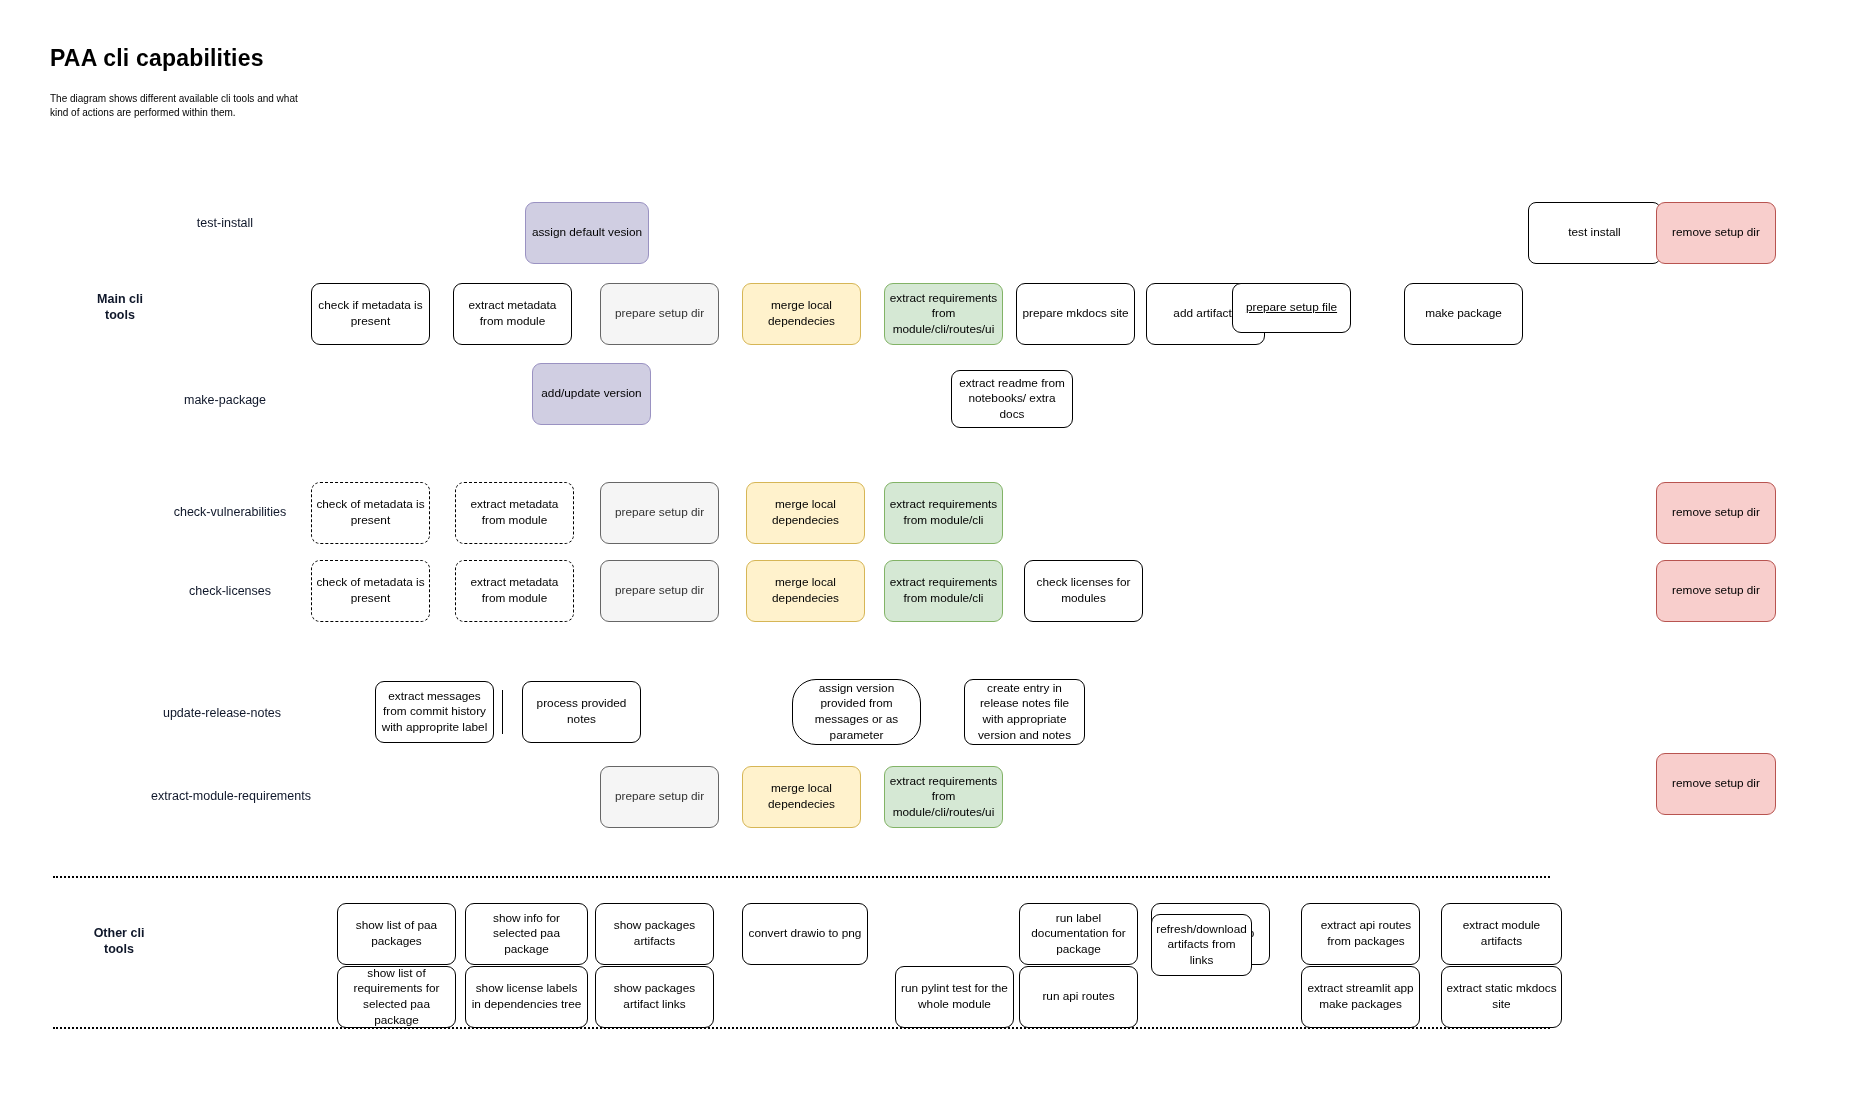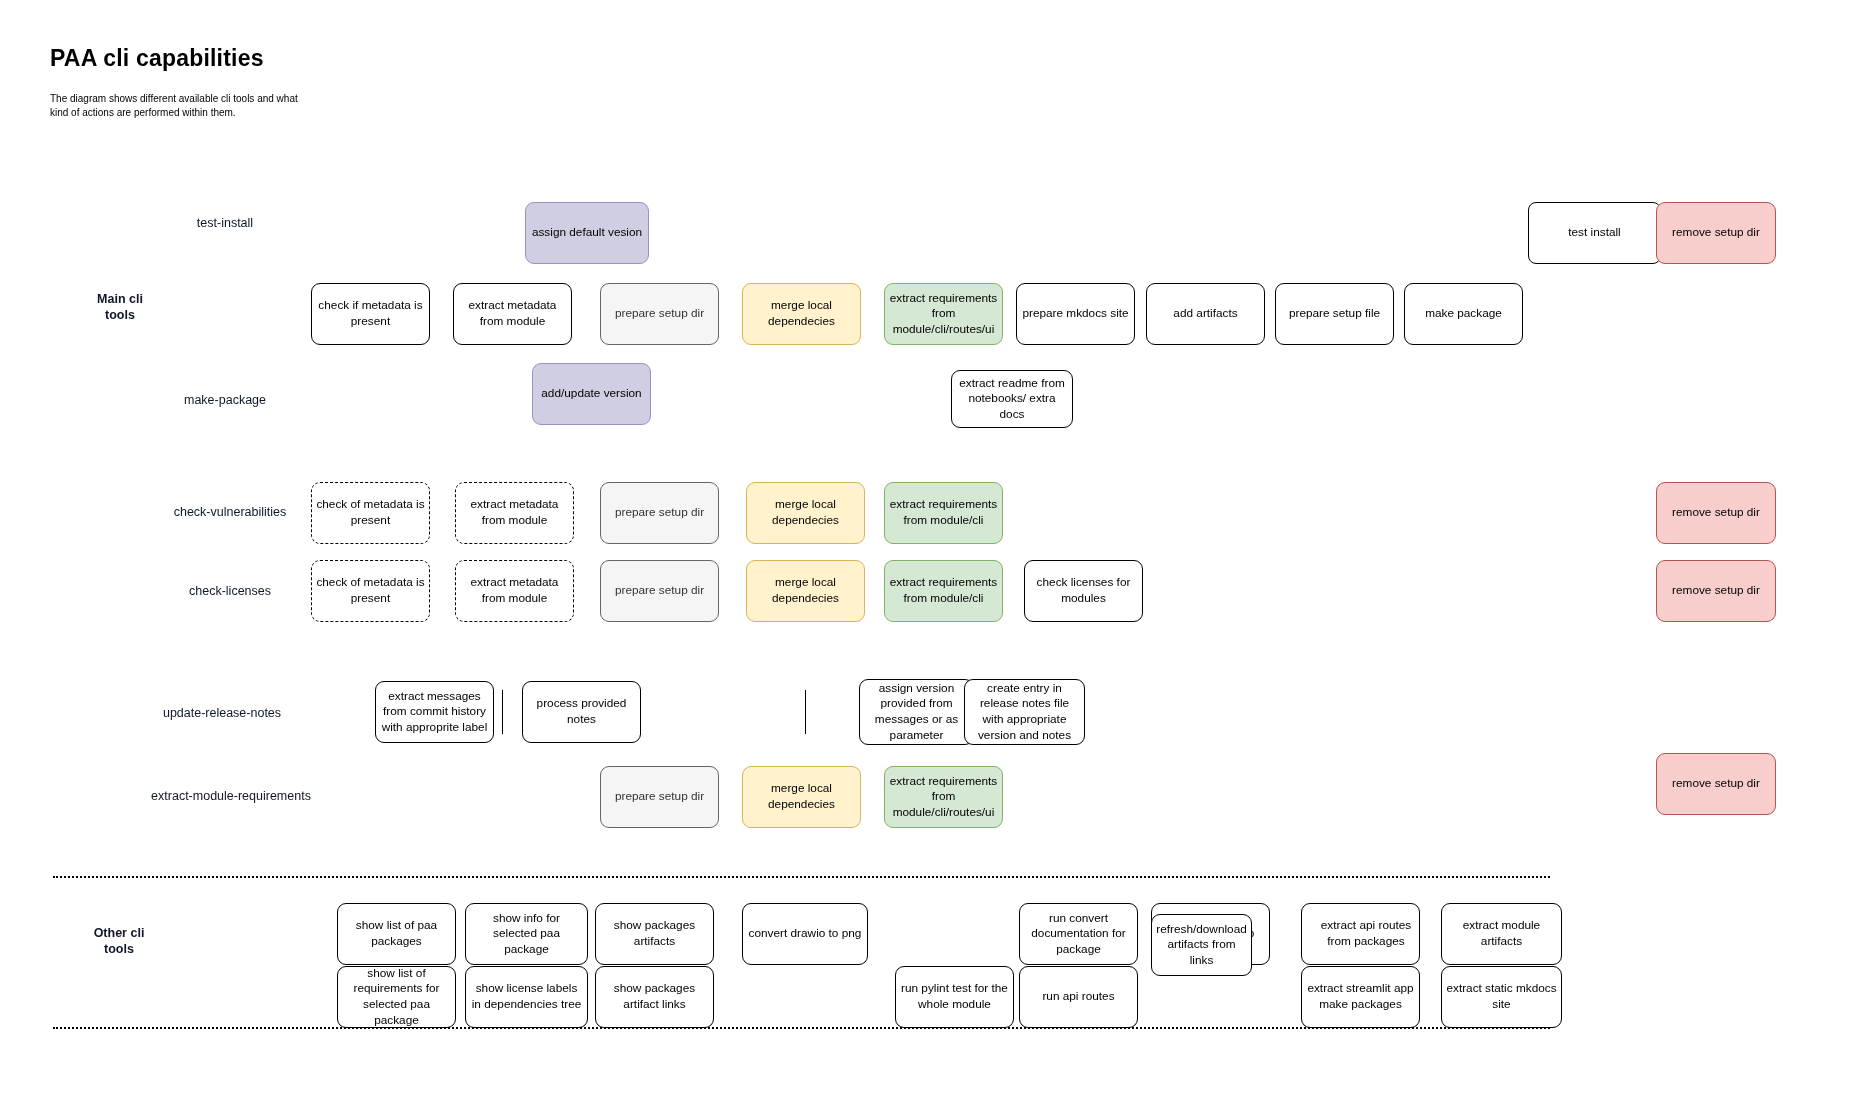--- a/index.html
+++ b/index.html
@@ -102,21 +102,21 @@
 
   <div class="row-label bold" style="left:120px; top:308px; width:120px;"><span>Main cli</span><br><span>tools</span></div>
 
   <div class="node plain" style="left:311px; top:283px; width:119px; height:62px;">check if metadata is present</div>
   <div class="node plain" style="left:453px; top:283px; width:119px; height:62px;">extract metadata from module</div>
   <div class="node gray" style="left:600px; top:283px; width:119px; height:62px;">prepare setup dir</div>
   <div class="node yellow" style="left:742px; top:283px; width:119px; height:62px;">merge local dependecies</div>
   <div class="node green" style="left:884px; top:283px; width:119px; height:62px;">extract requirements from module/cli/routes/ui</div>
   <div class="node plain" style="left:1016px; top:283px; width:119px; height:62px;">prepare mkdocs site</div>
   <div class="node plain" style="left:1146px; top:283px; width:119px; height:62px;">add artifacts</div>
-  <div class="node plain" style="left:1275px; top:283px; width:119px; height:62px;">prepare setup file</div>
+  <div class="node plain" style="left:1232px; top:283px; width:119px; height:50px;text-decoration:underline;">prepare setup file</div>
   <div class="node plain" style="left:1404px; top:283px; width:119px; height:62px;">make package</div>
 
   <div class="row-label" style="left:225px; top:400px;">make-package</div>
 
   <div class="node purple" style="left:532px; top:363px; width:119px; height:62px;">add/update version</div>
   <div class="node plain" style="left:951px; top:370px; width:122px; height:58px;">extract readme from notebooks/ extra docs</div>
 
   <div class="row-label" style="left:230px; top:512px;">check-vulnerabilities</div>
 
   <div class="node dashed" style="left:311px; top:482px; width:119px; height:62px;">check of metadata is present</div>
@@ -135,40 +135,40 @@
   <div class="node green" style="left:884px; top:560px; width:119px; height:62px;">extract requirements from module/cli</div>
   <div class="node plain" style="left:1024px; top:560px; width:119px; height:62px;">check licenses for modules</div>
   <div class="node pink" style="left:1656px; top:560px; width:120px; height:62px;">remove setup dir</div>
 
   <div class="row-label" style="left:222px; top:713px;">update-release-notes</div>
 
   <div class="node plain" style="left:375px; top:681px; width:119px; height:62px;">extract messages from commit history with approprite label</div>
   <div class="vdiv" style="left:502px; top:690px; height:44px;"></div>
   <div class="node plain" style="left:522px; top:681px; width:119px; height:62px;">process provided notes</div>
   <div class="vdiv" style="left:805px; top:690px; height:44px;"></div>
-  <div class="node plain" style="left:859px; top:679px; width:115px; height:66px;">assign version provided from messages or as parameter</div>
+  <div class="node plain" style="left:792px; top:679px; width:129px; height:66px;border-radius:24px;">assign version provided from messages or as parameter</div>
   <div class="node plain" style="left:964px; top:679px; width:121px; height:66px;">create entry in release notes file with appropriate version and notes</div>
 
   <div class="row-label" style="left:231px; top:796px;">extract-module-requirements</div>
 
   <div class="node gray" style="left:600px; top:766px; width:119px; height:62px;">prepare setup dir</div>
   <div class="node yellow" style="left:742px; top:766px; width:119px; height:62px;">merge local dependecies</div>
   <div class="node green" style="left:884px; top:766px; width:119px; height:62px;">extract requirements from module/cli/routes/ui</div>
   <div class="node pink" style="left:1656px; top:753px; width:120px; height:62px;">remove setup dir</div>
 
   <div class="hdots" style="left:53px; top:876px; width:1497px;"></div>
   <div class="hdots" style="left:53px; top:1027px; width:1497px;"></div>
 
   <div class="row-label bold" style="left:119px; top:942px; width:120px;"><span>Other cli</span><br><span>tools</span></div>
 
   <div class="node plain" style="left:337px; top:903px; width:119px; height:62px;">show list of paa packages</div>
   <div class="node plain" style="left:465px; top:903px; width:123px; height:62px;">show info for selected paa package</div>
   <div class="node plain" style="left:595px; top:903px; width:119px; height:62px;">show packages artifacts</div>
   <div class="node plain" style="left:742px; top:903px; width:126px; height:62px;">convert drawio to png</div>
-  <div class="node plain" style="left:1019px; top:903px; width:119px; height:62px;">run convert documentation for package</div>
+  <div class="node plain" style="left:1019px; top:903px; width:119px; height:62px;">run label documentation for package</div>
   <div class="node plain" style="left:1151px; top:903px; width:119px; height:62px;">run streamlit app</div>
   <div class="node plain" style="left:1301px; top:903px; width:119px; height:62px;padding-left:15px;">extract api routes from packages</div>
   <div class="node plain" style="left:1441px; top:903px; width:121px; height:62px;">extract module artifacts</div>
 
   <div class="node plain" style="left:337px; top:966px; width:119px; height:62px;">show list of requirements for selected paa package</div>
   <div class="node plain" style="left:465px; top:966px; width:123px; height:62px;">show license labels in dependencies tree</div>
   <div class="node plain" style="left:595px; top:966px; width:119px; height:62px;">show packages artifact links</div>
   <div class="node plain" style="left:895px; top:966px; width:119px; height:62px;">run pylint test for the whole module</div>
   <div class="node plain" style="left:1019px; top:966px; width:119px; height:62px;">run api routes</div>
   <div class="node plain" style="left:1151px; top:914px; width:101px; height:62px;">refresh/download artifacts from links</div>

